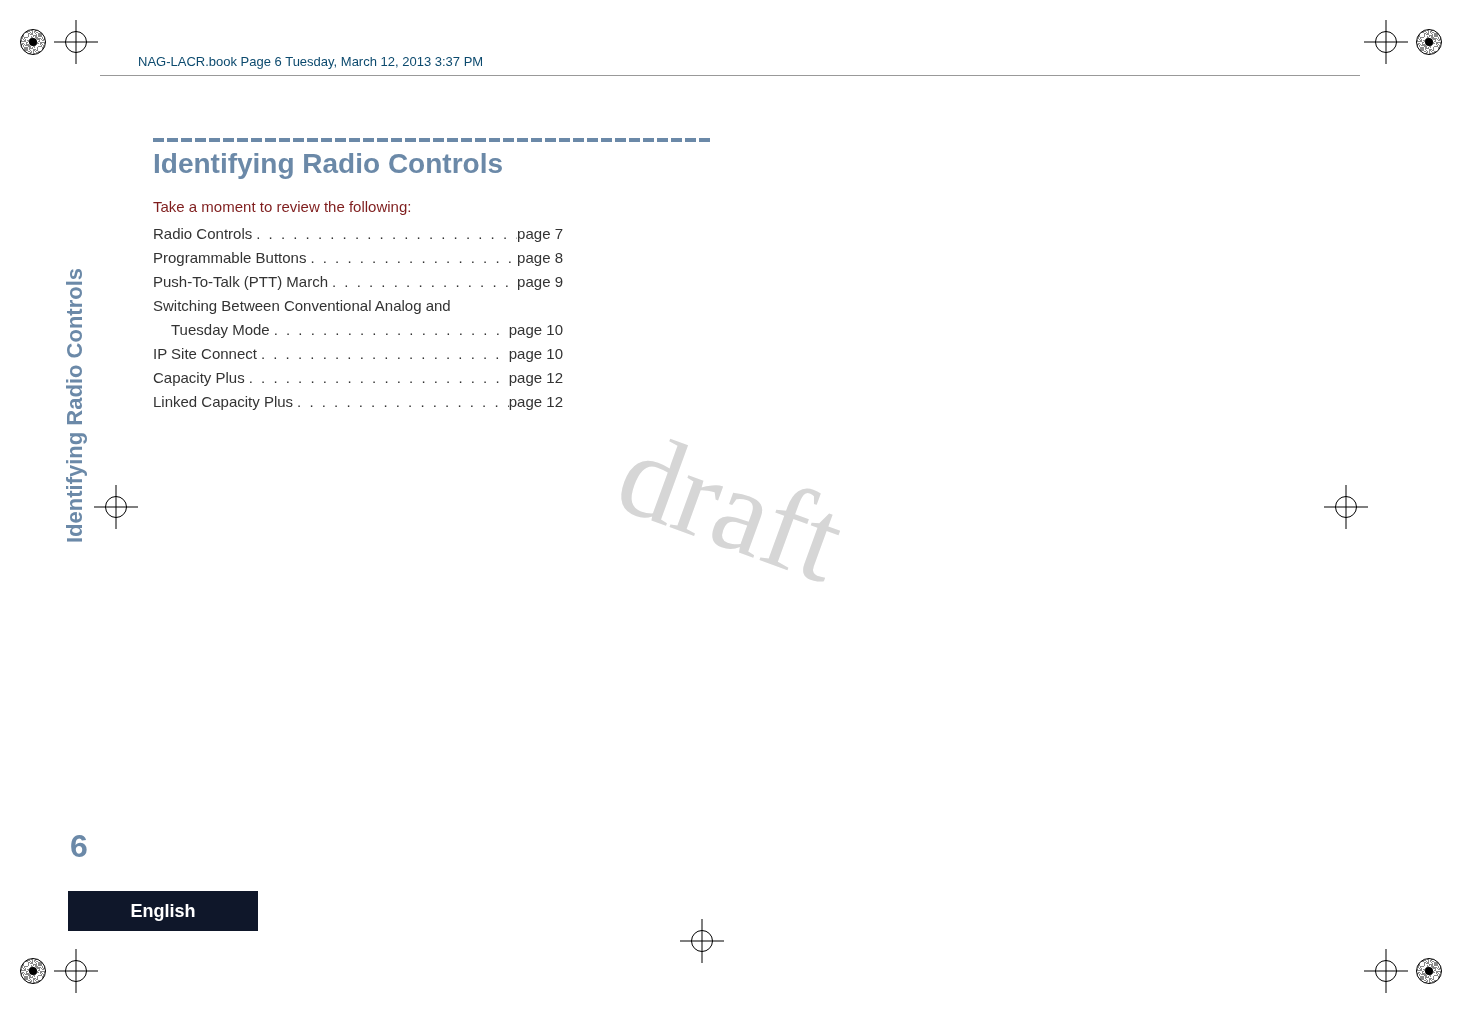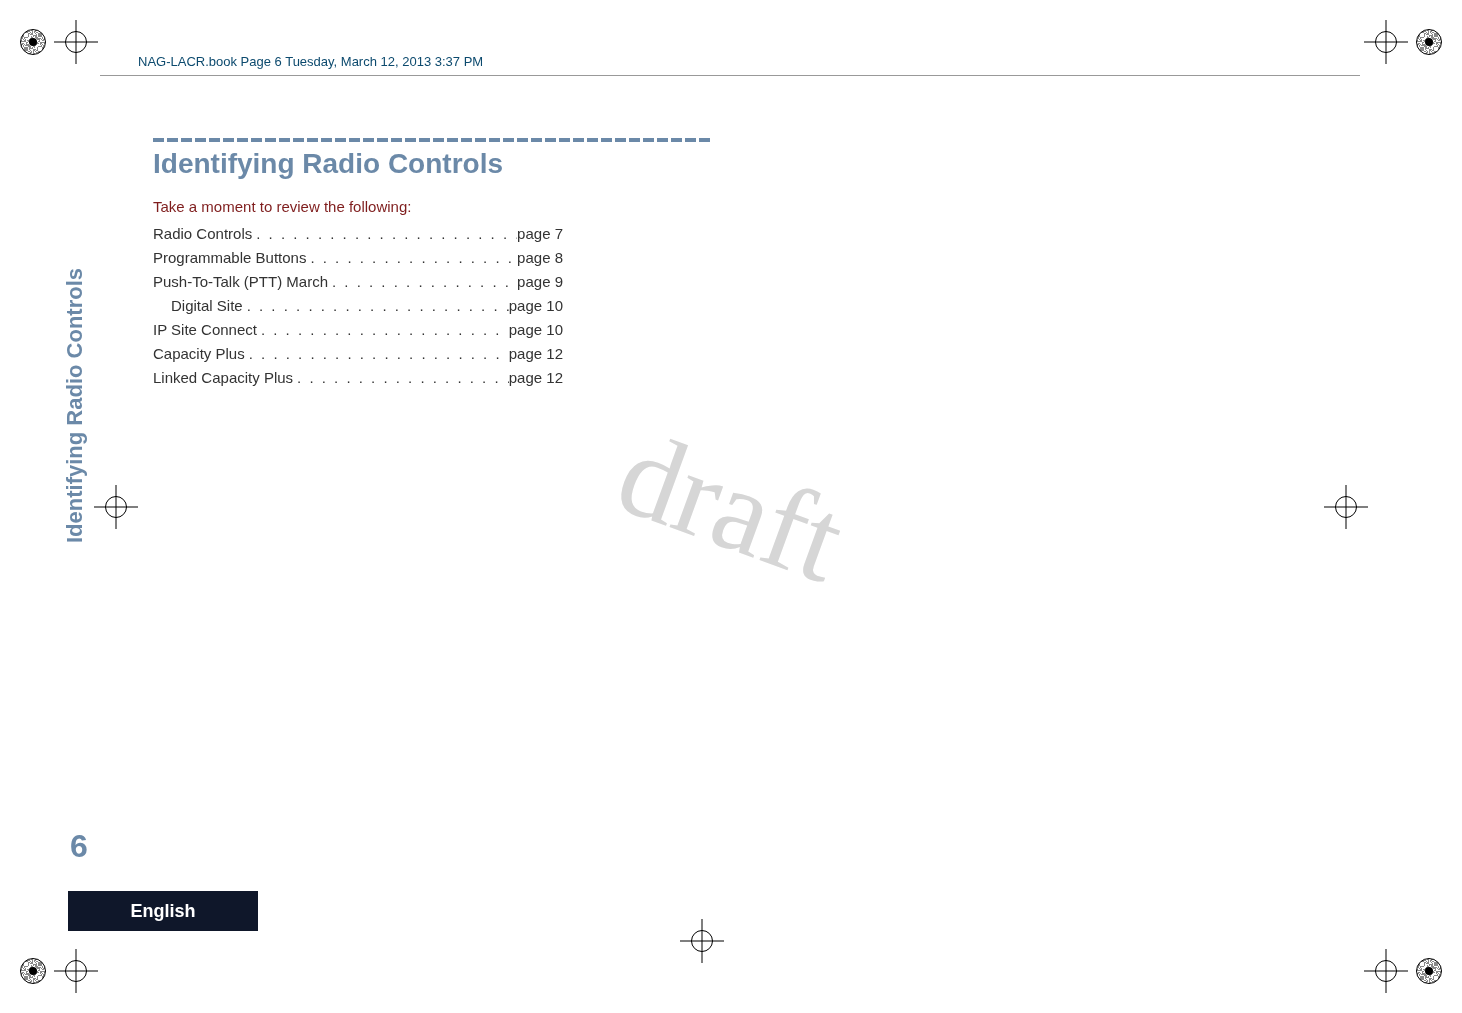--- a/index.html
+++ b/index.html
@@ -304,22 +304,25 @@
   <div class="toc-row">
     <span class="toc-label">Programmable Buttons</span>
     <span class="toc-dots">. . . . . . . . . . . . . . . . . . . . . . . . .</span>
     <span class="toc-page">page 8</span>
   </div>
   <div class="toc-row">
     <span class="toc-label">Push-To-Talk (PTT) March</span>
     <span class="toc-dots">. . . . . . . . . . . . . . . . . . . . . .</span>
     <span class="toc-page">page 9</span>
   </div>
+  <div class="toc-row">
+    <span class="toc-label">Switching Between Conventional Analog and</span>
+  </div>
   <div class="toc-row toc-indent">
-    <span class="toc-label">Digital Site</span>
+    <span class="toc-label">Tuesday Mode</span>
     <span class="toc-dots">. . . . . . . . . . . . . . . . . . . . . . . . . . . . . .</span>
     <span class="toc-page">page 10</span>
   </div>
   <div class="toc-row">
     <span class="toc-label">IP Site Connect</span>
     <span class="toc-dots">. . . . . . . . . . . . . . . . . . . . . . . . . . . . . .</span>
     <span class="toc-page">page 10</span>
   </div>
   <div class="toc-row">
     <span class="toc-label">Capacity Plus</span>

